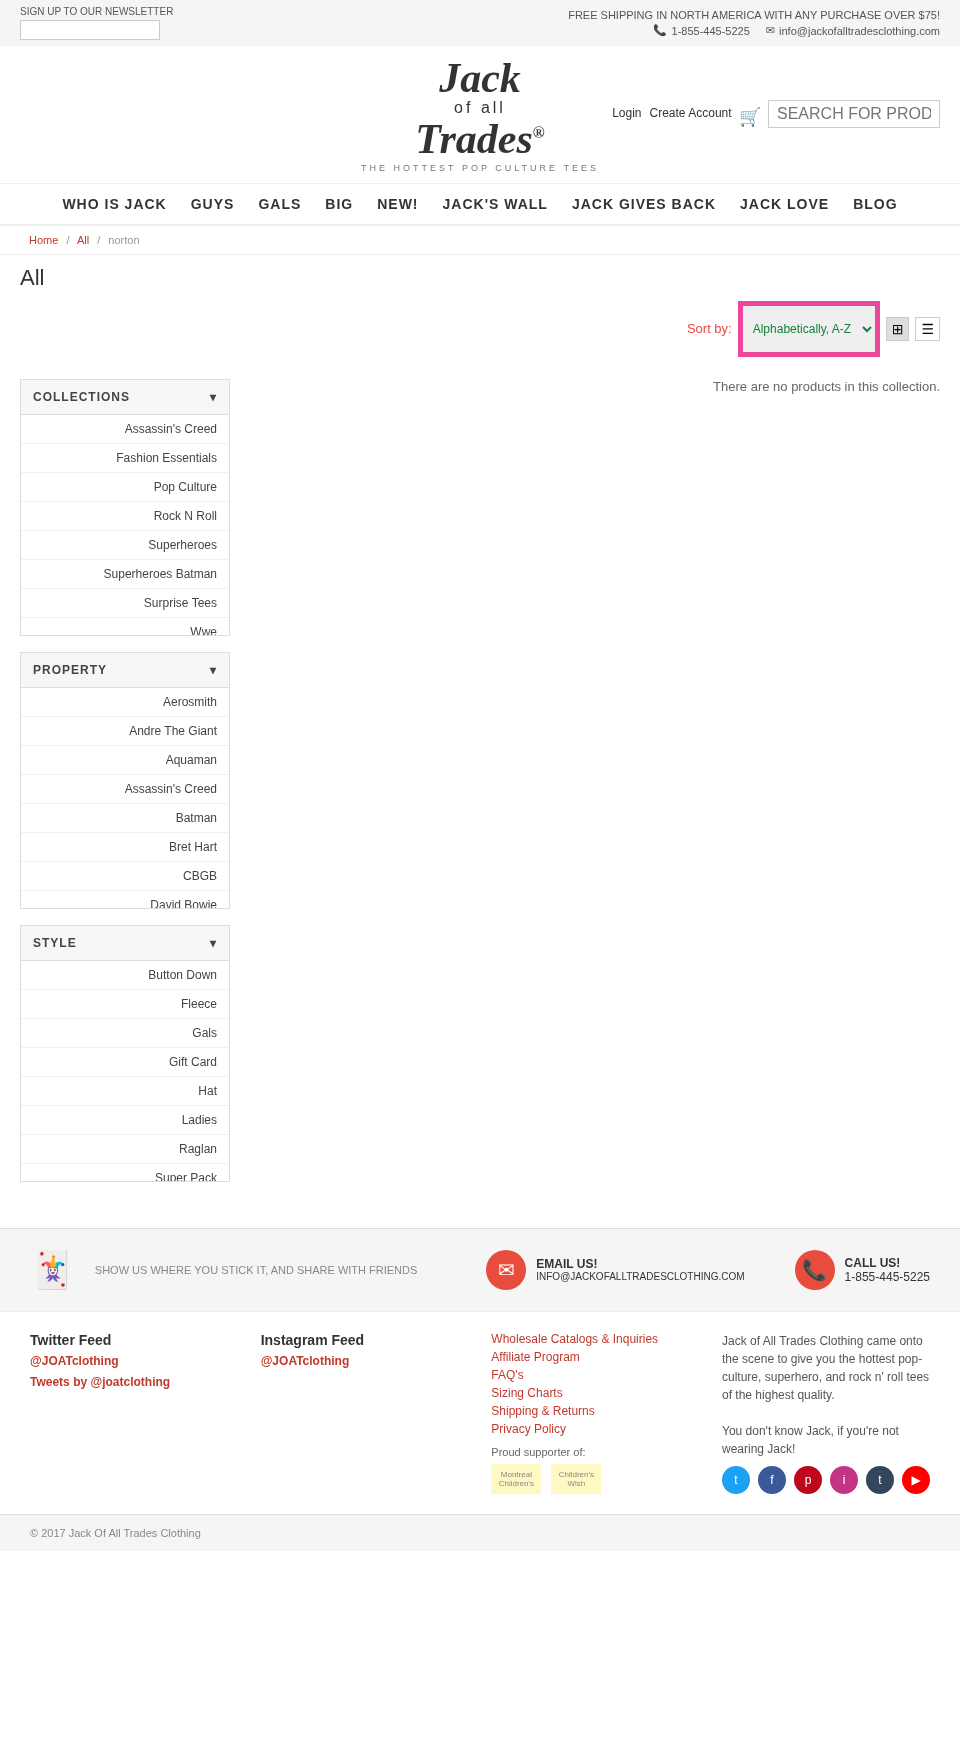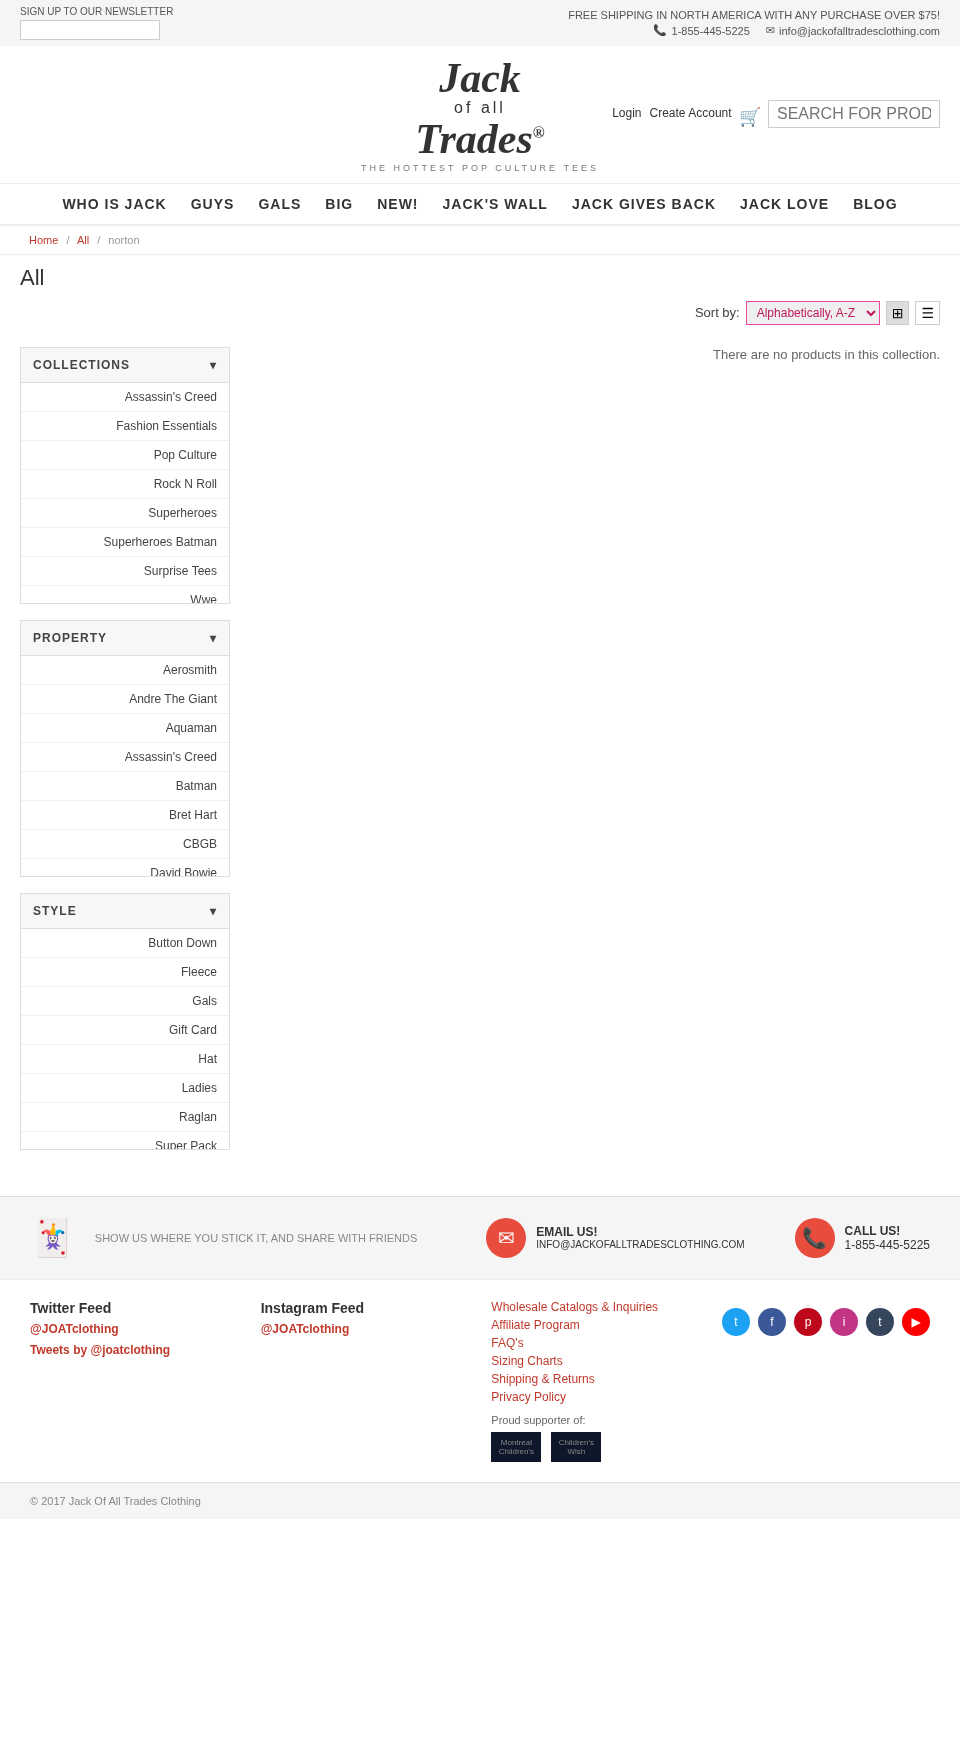--- a/index.html
+++ b/index.html
@@ -99,26 +99,26 @@
       color: #999;
       border-bottom: 1px solid #eee;
     }
     .breadcrumb a { color: #c0392b; text-decoration: none; }
     .breadcrumb .separator { margin: 0 5px; }
     .page-title {
       font-size: 22px;
       font-weight: normal;
       color: #333;
     }
-    .sort-label { color: #404040; }
+    .sort-label { color: #ef4444; }
     .sort-select {
-      border: 1px solid #ec4899;
-      padding: 3px 6px;
+      border: 5px solid #ec4899;
+      padding: 15px 6px;
       font-size: 12px;
-      color: #be185d;
+      color: #15803d;
     }
     .view-btn {
       cursor: pointer;
       padding: 3px 5px;
       border: 1px solid #ccc;
       background: #fff;
       font-size: 14px;
     }
     .view-btn.active { background: #ddd; }
 
@@ -244,21 +244,21 @@
     .social-icon.pi { background: #bd081c; }
     .social-icon.ig { background: #c13584; }
     .social-icon.tu { background: #35465c; }
     .social-icon.yt { background: #ff0000; }
 
     
     .proud-supporter { font-size: 11px; color: #666; margin-top: 10px; }
     .supporter-logos { display: flex; gap: 10px; align-items: center; margin-top: 6px; }
     .supporter-logo {
       width: 50px; height: 30px;
-      background: #0f172a;
+      background: #fef9c3;
       display: flex; align-items: center; justify-content: center;
       font-size: 8px; color: #888; text-align: center;
     }
 
     
     .copyright {
       background: #f5f5f5;
       border-top: 1px solid #ddd;
       padding: 12px 30px;
       font-size: 11px;
@@ -512,20 +512,21 @@
     <div class="proud-supporter">
       <span>Proud supporter of:</span>
       <div class="supporter-logos">
         <div class="supporter-logo">Montreal Children's</div>
         <div class="supporter-logo">Children's Wish</div>
       </div>
     </div>
   </div>
 
   <div class="footer-col">
+    <div class="footer-desc">Jack of All Trades Clothing came onto the scene to give you the hottest pop-culture, superhero, and rock n' roll tees of the highest quality.<br><br>You don't know Jack, if you're not wearing Jack!</div>
     <div class="social-icons">
       <a class="social-icon tw" href="#">t</a>
       <a class="social-icon fb" href="#">f</a>
       <a class="social-icon pi" href="#">p</a>
       <a class="social-icon ig" href="#">i</a>
       <a class="social-icon tu" href="#">t</a>
       <a class="social-icon yt" href="#">▶</a>
     </div>
   </div>
 </div>

